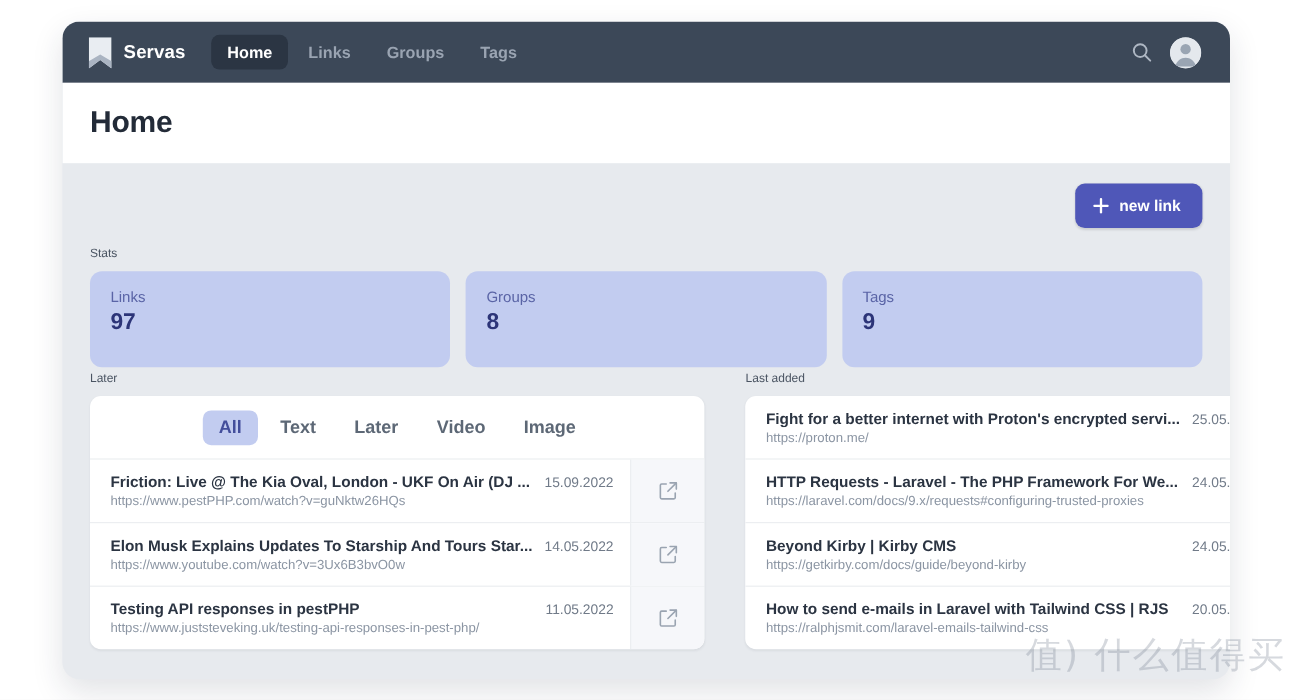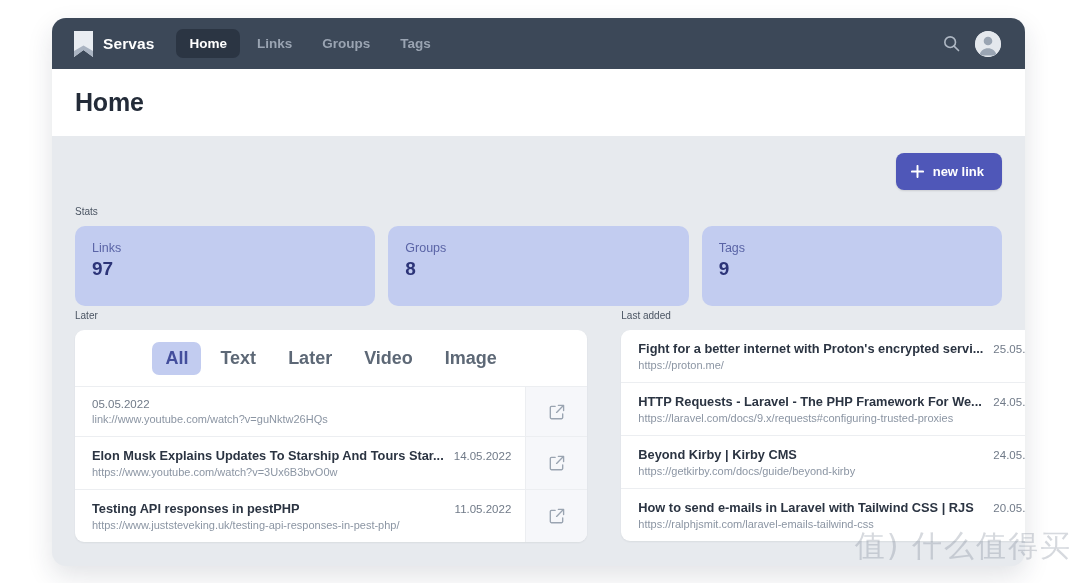--- a/index.html
+++ b/index.html
@@ -89,21 +89,21 @@
   .list-card {
     background: #ffffff; border-radius: 9px; overflow: hidden;
     box-shadow: 0 1px 2px rgba(30,41,59,.07);
   }
 
   .filter-tabs {
     display: flex; align-items: center; justify-content: center;
     gap: 6px; padding: 12px 0 11px 0;
   }
   .filter-tab {
-    font-size: 18px; color: #5d6876; font-weight: 600;
+    font-size: 15px; color: #5d6876; font-weight: 600;
     padding: 6px 13px; border-radius: 7px;
     background: transparent; border: none; cursor: pointer;
     font-family: "Liberation Sans", sans-serif;
   }
   .filter-tab.active { background: #c2ccf0; color: #434e9c; }
 
   .list-row {
     display: flex; align-items: stretch;
     border-top: 1px solid #eceef1;
   }
@@ -229,23 +229,24 @@
             <button class="filter-tab active">All</button>
             <button class="filter-tab">Text</button>
             <button class="filter-tab">Later</button>
             <button class="filter-tab">Video</button>
             <button class="filter-tab">Image</button>
           </div>
 
           <div class="list-row">
             <div class="row-main">
               <div class="row-top">
-                <span class="row-date">05.05.2022</span>
-              </div>
-              <div class="row-url">link://www.youtube.com/watch?v=guNktw26HQs</div>
+                <span class="row-title">Friction: Live @ The Kia Oval, London - UKF On Air (DJ ...</span>
+                <span class="row-date">15.09.2022</span>
+              </div>
+              <div class="row-url">https://www.pestPHP.com/watch?v=guNktw26HQs</div>
             </div>
             <div class="row-action">
               <svg class="ext-icon" viewBox="0 0 16 16" fill="none" xmlns="http://www.w3.org/2000/svg">
                 <path d="M6.2 2.3 H2.4 A1.1 1.1 0 0 0 1.3 3.4 V13.6 A1.1 1.1 0 0 0 2.4 14.7 H12.6 A1.1 1.1 0 0 0 13.7 13.6 V9.8" stroke="#9aa4b1" stroke-width="1.35" stroke-linecap="round"></path>
                 <path d="M9.4 1.4 H14.6 V6.6" stroke="#9aa4b1" stroke-width="1.35" stroke-linecap="round" stroke-linejoin="round"></path>
                 <path d="M14.4 1.6 L7.6 8.4" stroke="#9aa4b1" stroke-width="1.35" stroke-linecap="round"></path>
               </svg>
             </div>
           </div>
 

